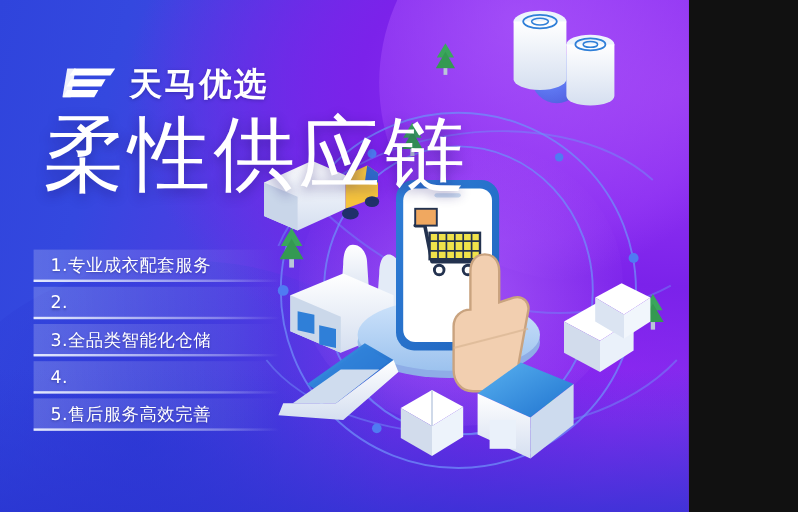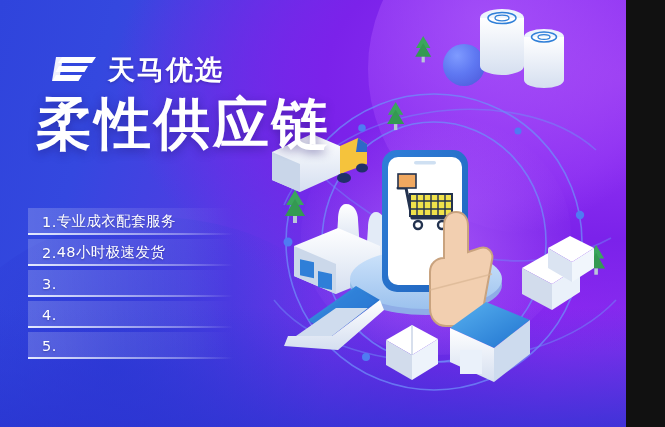--- a/index.html
+++ b/index.html
@@ -1,20 +1,20 @@
 <!DOCTYPE html>
 <html lang="zh"><head>
 <meta charset="utf-8">
 <title>天马优选 柔性供应链</title>
 <style>
   html,body{margin:0;padding:0;background:#111;}
   *{box-sizing:border-box;}
   .banner{
     position:relative;
-    width:626px;height:427px;
+    width:574px;height:427px;
     overflow:hidden;
     font-family:"Liberation Sans","DejaVu Sans",sans-serif;
     background:
       radial-gradient(120% 95% at 100% 18%, #9a3bf0 0%, #8a2df0 22%, #7b22ea 40%, rgba(110,35,225,0) 68%),
       linear-gradient(105deg, #2f44dc 0%, #3448df 16%, #4a3fe2 32%, #6a33e8 52%, #8327ee 72%, #8f2bf2 88%, #8b2ff0 100%);
   }
 
   
   .bg-corner-circle{
     position:absolute;right:-72px;top:-96px;
@@ -45,21 +45,21 @@
   .logo-mark{width:48px;height:30px;display:block;}
   .logo-text{
     color:#ffffff;font-size:27px;font-weight:bold;letter-spacing:2px;
     font-family:"DejaVu Sans","Liberation Sans",sans-serif;
     text-shadow:0 1px 3px rgba(20,20,90,.35);
     white-space:nowrap;
   }
 
   .headline{
     position:absolute;left:36px;top:96px;
-    color:#ffffff;font-size:56px;font-weight:bold;letter-spacing:3px;
+    color:#ffffff;font-size:68px;font-weight:normal;letter-spacing:3px;
     font-family:"DejaVu Sans","Liberation Sans",sans-serif;
     text-shadow:0 3px 10px rgba(30,20,110,.45);
     white-space:nowrap;line-height:1;
   }
 
   .subhead{
     position:absolute;left:34px;top:172px;
     color:#ffffff;font-size:18px;letter-spacing:2px;
     font-family:"DejaVu Sans","Liberation Sans",sans-serif;
     text-shadow:0 2px 6px rgba(30,20,110,.4);
@@ -288,27 +288,28 @@
     <div class="headline">柔性供应链</div>
 
 
     <div class="feature-list">
       <div class="feature-item">
         <span>1.</span>
         <span>专业成衣配套服务</span>
       </div>
       <div class="feature-item">
         <span>2.</span>
-        <span>48小时极速发货</span>
       </div>
       <div class="feature-item">
         <span>3.</span>
+        <span>全品类智能化仓储</span>
       </div>
       <div class="feature-item">
         <span>4.</span>
       </div>
       <div class="feature-item">
         <span>5.</span>
+        <span>售后服务高效完善</span>
       </div>
     </div>
 
   </div>
 </div>
 
 </body></html>

